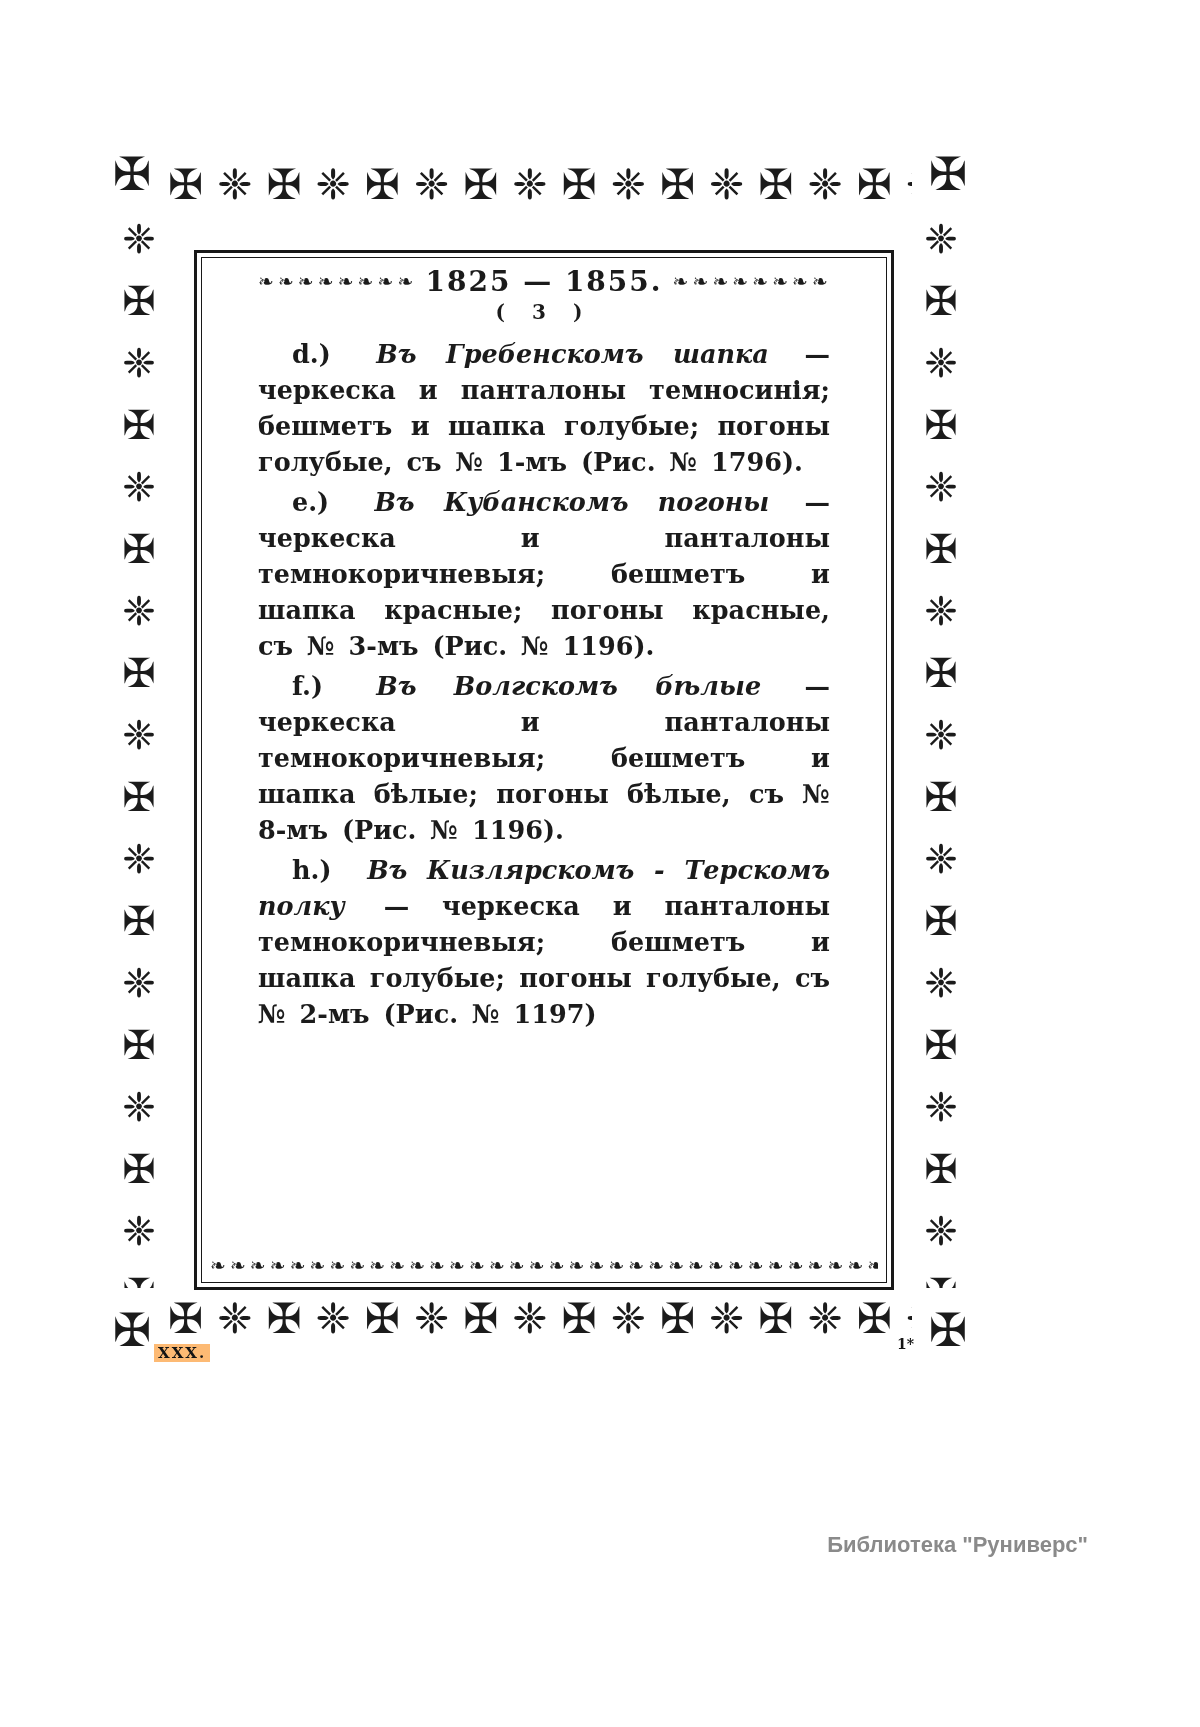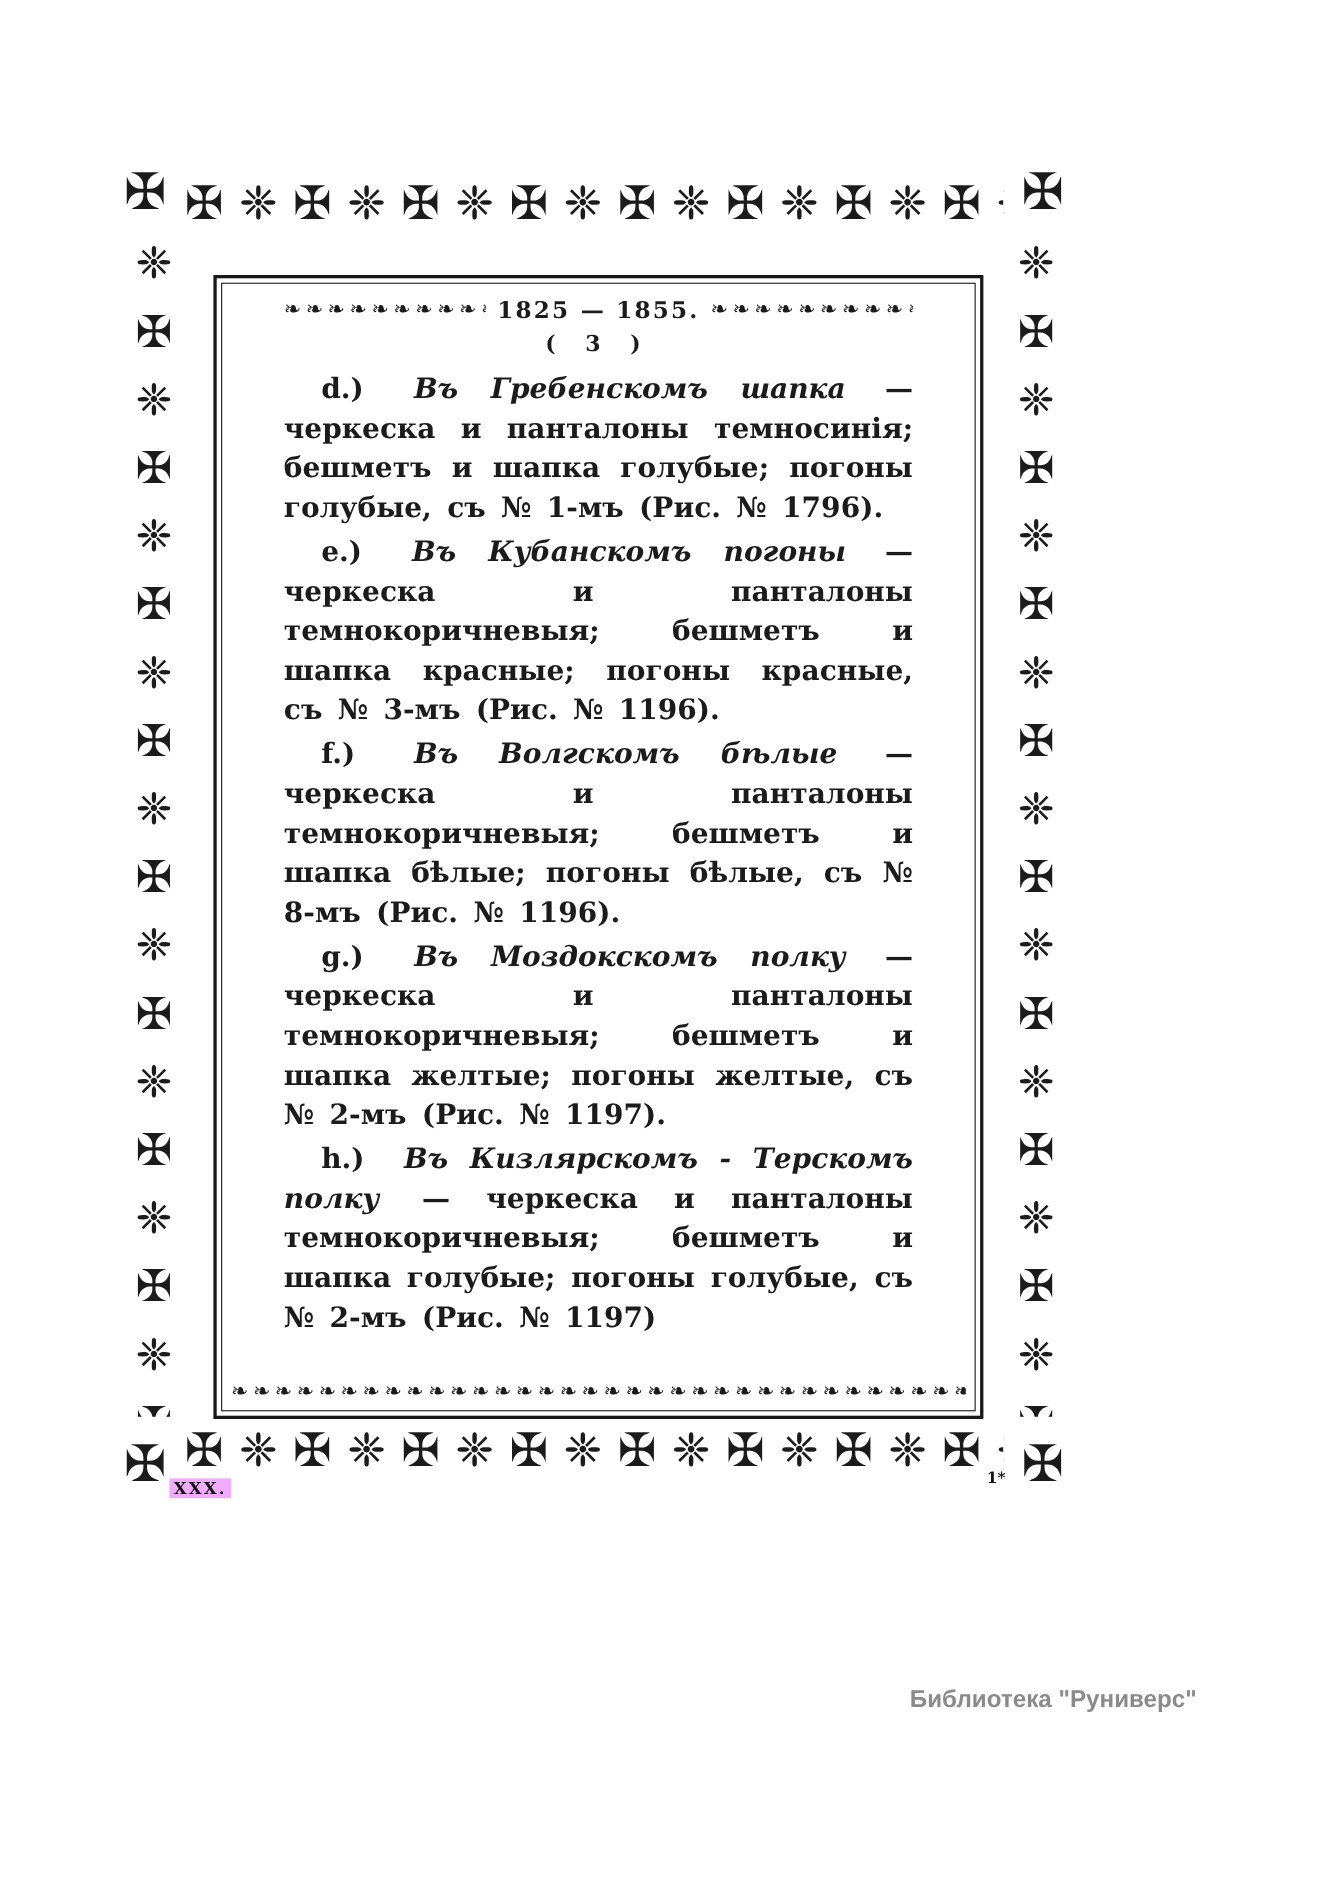--- a/index.html
+++ b/index.html
@@ -29,39 +29,39 @@
   .bl{left:-6px;bottom:-8px;} .br{right:-6px;bottom:-8px;}
 
   
   .inner-frame{position:absolute;left:88px;top:100px;right:80px;bottom:64px;border:3px solid #181818;background:#fff;}
   .inner-frame2{position:absolute;inset:4px;border:1px solid #181818;}
   .content{position:absolute;inset:0;padding:6px 56px 36px 56px;overflow:hidden;}
 
   .year-row{display:flex;align-items:center;gap:10px;height:30px;margin:2px 0 4px 0;}
   .chain{flex:1;overflow:hidden;white-space:nowrap;font-size:19px;letter-spacing:4px;
          height:30px;line-height:30px;text-align:center;color:#1b1b1b;}
-  .years{font-weight:700;font-size:21px;letter-spacing:2px;white-space:nowrap;text-align:right;}
+  .years{font-weight:700;font-size:28px;letter-spacing:2px;white-space:nowrap;text-align:right;}
 
   .pagenum{text-align:center;font-size:20px;font-weight:700;letter-spacing:10px;margin:2px 0 12px 0;}
 
   .para{
     margin:0 0 4px 0;font-size:25.5px;line-height:36px;font-weight:700;
     text-align:justify;text-indent:34px;word-spacing:5px;
   }
   .label{margin-right:16px;}
   .regiment{font-style:italic;margin-right:6px;}
 
   .bottom-chain{
     position:absolute;left:8px;right:8px;bottom:3px;height:28px;line-height:28px;
     text-align:center;white-space:nowrap;overflow:hidden;font-size:19px;letter-spacing:4px;color:#1b1b1b;
   }
 
   .footer-left{
     position:absolute;left:154px;top:1344px;font-size:15px;letter-spacing:2px;font-weight:600;
-    background:#f0abfc;padding:0 4px;z-index:5;
+    background:#fdba74;padding:0 4px;z-index:5;
   }
   .footer-right{
     position:absolute;left:894px;top:1336px;font-size:14px;font-weight:600;
     background:#fff;padding:0 3px;z-index:5;
   }
   .watermark{
     position:absolute;top:1532px;right:112px;
     font-family:"Liberation Sans",sans-serif;font-weight:700;font-size:22px;color:#8a8a8a;
     white-space:nowrap;
   }
@@ -107,25 +107,20 @@
             <span class="regiment">Въ Кубанскомъ погоны</span>
             <span>— черкеска и панталоны темнокоричневыя; бешметъ и шапка красные; погоны красные, съ № 3-мъ (Рис. № 1196).</span>
           </p>
 
           <p class="para">
             <span class="label">f.)</span>
             <span class="regiment">Въ Волгскомъ бѣлые</span>
             <span>— черкеска и панталоны темнокоричневыя; бешметъ и шапка бѣлые; погоны бѣлые, съ № 8-мъ (Рис. № 1196).</span>
           </p>
 
-          <p class="para">
-            <span class="label">g.)</span>
-            <span class="regiment">Въ Моздокскомъ полку</span>
-            <span>— черкеска и панталоны темнокоричневыя; бешметъ и шапка желтые; погоны желтые, съ № 2-мъ (Рис. № 1197).</span>
-          </p>
 
           <p class="para">
             <span class="label">h.)</span>
             <span class="regiment">Въ Кизлярскомъ - Терскомъ полку</span>
             <span>— черкеска и панталоны темнокоричневыя; бешметъ и шапка голубые; погоны голубые, съ № 2-мъ (Рис. № 1197)</span>
             
           </p>
 
         </div>
 

